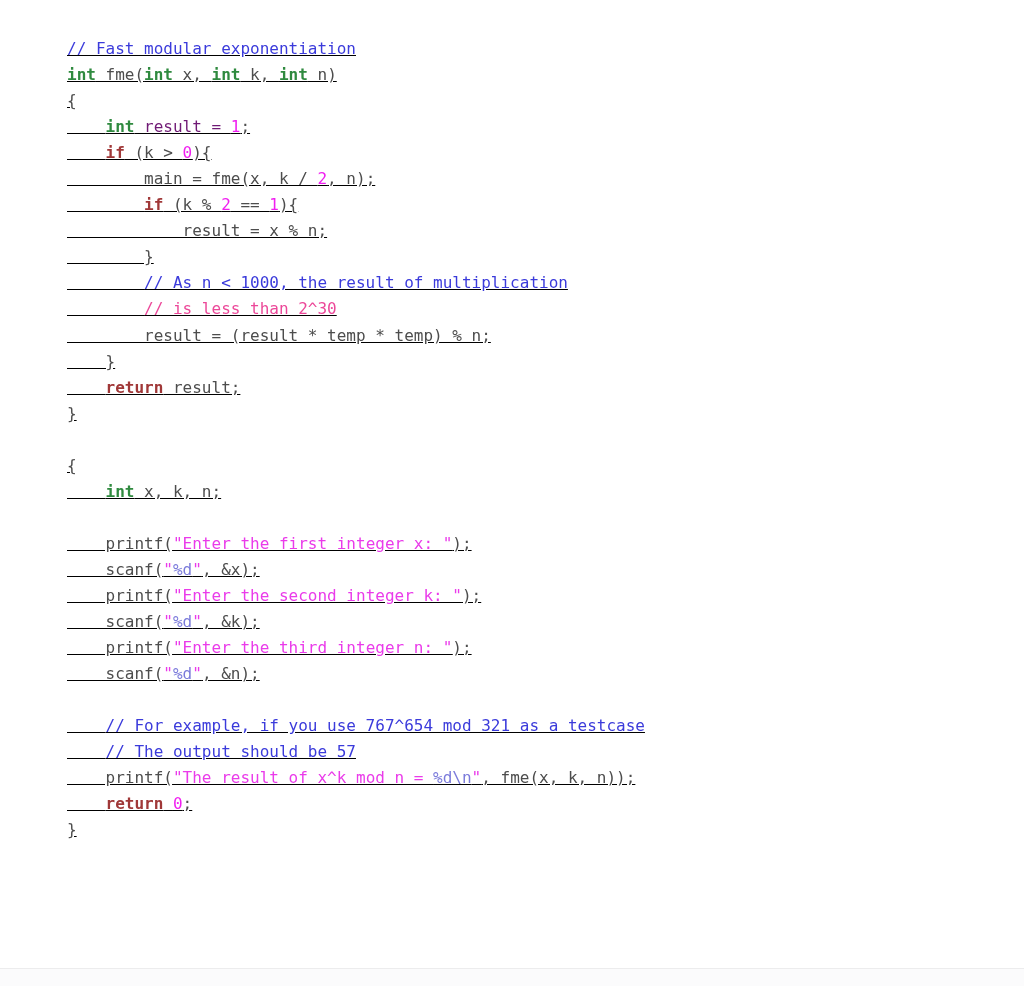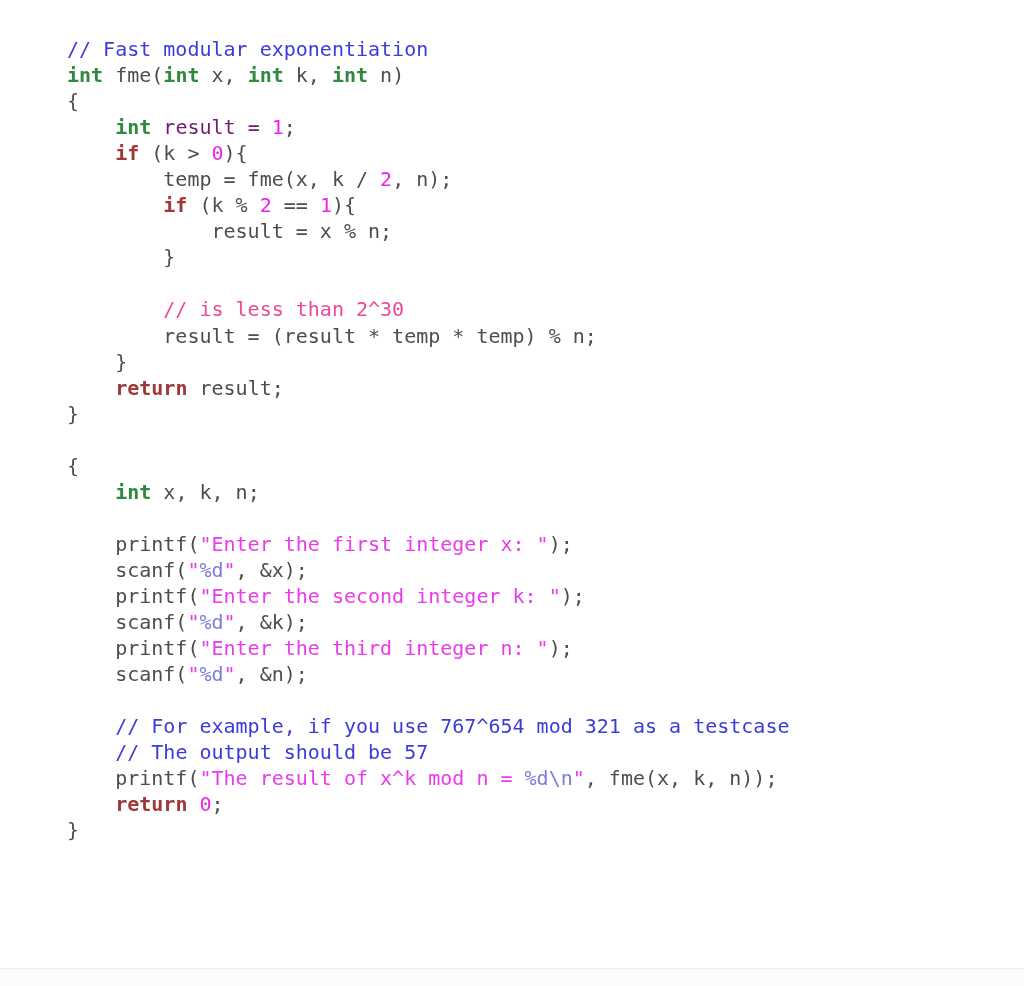--- a/index.html
+++ b/index.html
@@ -23,25 +23,26 @@
     box-sizing: border-box;
   }
 
   #code-listing {
     position: absolute;
     left: 67px;
     top: 36px;
     margin: 0;
     padding: 0;
     font-family: "DejaVu Sans Mono", "Liberation Mono", monospace;
-    font-size: 20px;
+    font-size: 16px;
     line-height: 26.05px;
     letter-spacing: 0px;
     white-space: pre;
     font-weight: 400;
+    text-decoration: underline;
     -webkit-font-smoothing: antialiased;
   }
 
   .code-line {
     display: block;
     height: 26.05px;
     white-space: pre;
   }
 
   
@@ -73,25 +74,25 @@
 </head>
 <body style="background: rgb(255, 255, 255);">
 
 <div id="code-viewer" style="background: rgb(255, 255, 255);">
 
   <pre id="code-listing"><span class="code-line"><span class="tok-comment" style="color: rgb(59, 59, 219);">// Fast modular exponentiation</span>
 </span><span class="code-line"><span class="tok-type" style="color: rgb(47, 138, 63);">int</span><span class="tok-plain" style="color: rgb(77, 77, 77);"> fme(</span><span class="tok-type" style="color: rgb(47, 138, 63);">int</span><span class="tok-plain" style="color: rgb(77, 77, 77);"> x, </span><span class="tok-type" style="color: rgb(47, 138, 63);">int</span><span class="tok-plain" style="color: rgb(77, 77, 77);"> k, </span><span class="tok-type" style="color: rgb(47, 138, 63);">int</span><span class="tok-plain" style="color: rgb(77, 77, 77);"> n)</span>
 </span><span class="code-line"><span class="tok-plain" style="color: rgb(77, 77, 77);">{</span>
 </span><span class="code-line"><span class="tok-plain" style="color: rgb(77, 77, 77);">    </span><span class="tok-type" style="color: rgb(47, 138, 63);">int</span><span class="tok-plain" style="color: #701a75;"> result = </span><span class="tok-number" style="color: rgb(240, 32, 240);">1</span><span class="tok-plain" style="color: rgb(77, 77, 77);">;</span>
 </span><span class="code-line"><span class="tok-plain" style="color: rgb(77, 77, 77);">    </span><span class="tok-keyword" style="color: rgb(160, 56, 56);">if</span><span class="tok-plain" style="color: rgb(77, 77, 77);"> (k &gt; </span><span class="tok-number" style="color: rgb(240, 32, 240);">0</span><span class="tok-plain" style="color: rgb(77, 77, 77);">){</span>
-</span><span class="code-line"><span class="tok-plain" style="color: rgb(77, 77, 77);">        temp = fme(x, k / </span><span class="tok-number" style="color: rgb(240, 32, 240);">2</span><span class="tok-plain" style="color: rgb(77, 77, 77);">, n);</span>
+</span><span class="code-line"><span class="tok-plain" style="color: rgb(77, 77, 77);">        main = fme(x, k / </span><span class="tok-number" style="color: rgb(240, 32, 240);">2</span><span class="tok-plain" style="color: rgb(77, 77, 77);">, n);</span>
 </span><span class="code-line"><span class="tok-plain" style="color: rgb(77, 77, 77);">        </span><span class="tok-keyword" style="color: rgb(160, 56, 56);">if</span><span class="tok-plain" style="color: rgb(77, 77, 77);"> (k % </span><span class="tok-number" style="color: rgb(240, 32, 240);">2</span><span class="tok-plain" style="color: rgb(77, 77, 77);"> == </span><span class="tok-number" style="color: rgb(240, 32, 240);">1</span><span class="tok-plain" style="color: rgb(77, 77, 77);">){</span>
 </span><span class="code-line"><span class="tok-plain" style="color: rgb(77, 77, 77);">            result = x % n;</span>
 </span><span class="code-line"><span class="tok-plain" style="color: rgb(77, 77, 77);">        }</span>
-</span><span class="code-line"><span class="tok-plain" style="color: rgb(77, 77, 77);">        </span>
+</span><span class="code-line"><span class="tok-plain" style="color: rgb(77, 77, 77);">        </span><span class="tok-comment" style="color: rgb(59, 59, 219);">// As n &lt; 1000, the result of multiplication</span>
 </span><span class="code-line"><span class="tok-plain" style="color: rgb(77, 77, 77);">        </span><span class="tok-comment" style="color: #ec4899;">// is less than 2^30</span>
 </span><span class="code-line"><span class="tok-plain" style="color: rgb(77, 77, 77);">        result = (result * temp * temp) % n;</span>
 </span><span class="code-line"><span class="tok-plain" style="color: rgb(77, 77, 77);">    }</span>
 </span><span class="code-line"><span class="tok-plain" style="color: rgb(77, 77, 77);">    </span><span class="tok-keyword" style="color: rgb(160, 56, 56);">return</span><span class="tok-plain" style="color: rgb(77, 77, 77);"> result;</span>
 </span><span class="code-line"><span class="tok-plain" style="color: rgb(77, 77, 77);">}</span>
 </span><span class="code-line"><span class="tok-plain" style="color: rgb(77, 77, 77);"></span>
 </span><span class="code-line"><span class="tok-plain" style="color: rgb(77, 77, 77);">{</span>
 </span><span class="code-line"><span class="tok-plain" style="color: rgb(77, 77, 77);">    </span><span class="tok-type" style="color: rgb(47, 138, 63);">int</span><span class="tok-plain" style="color: rgb(77, 77, 77);"> x, k, n;</span>
 </span><span class="code-line"><span class="tok-plain" style="color: rgb(77, 77, 77);"></span>
 </span><span class="code-line"><span class="tok-plain" style="color: rgb(77, 77, 77);">    printf(</span><span class="tok-string" style="color: rgb(234, 59, 234);">"Enter the first integer x: "</span><span class="tok-plain" style="color: rgb(77, 77, 77);">);</span>

